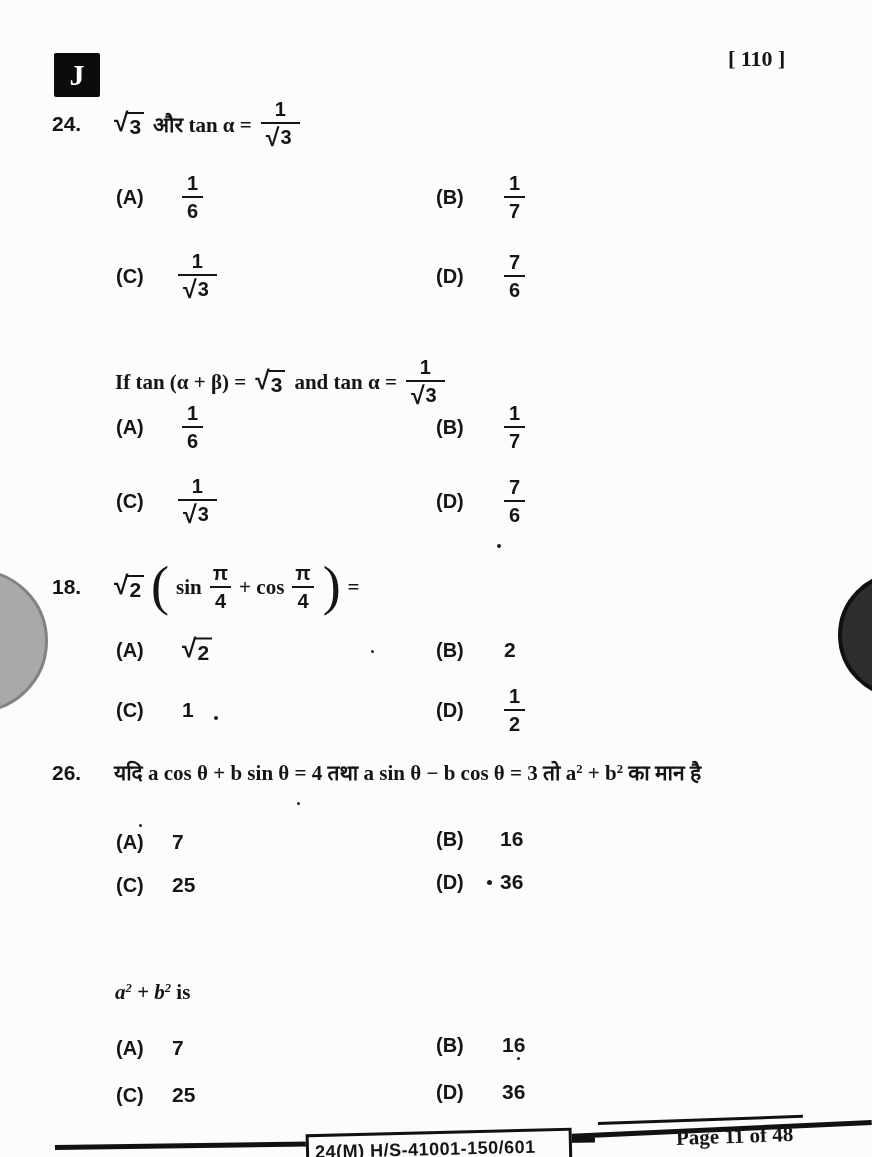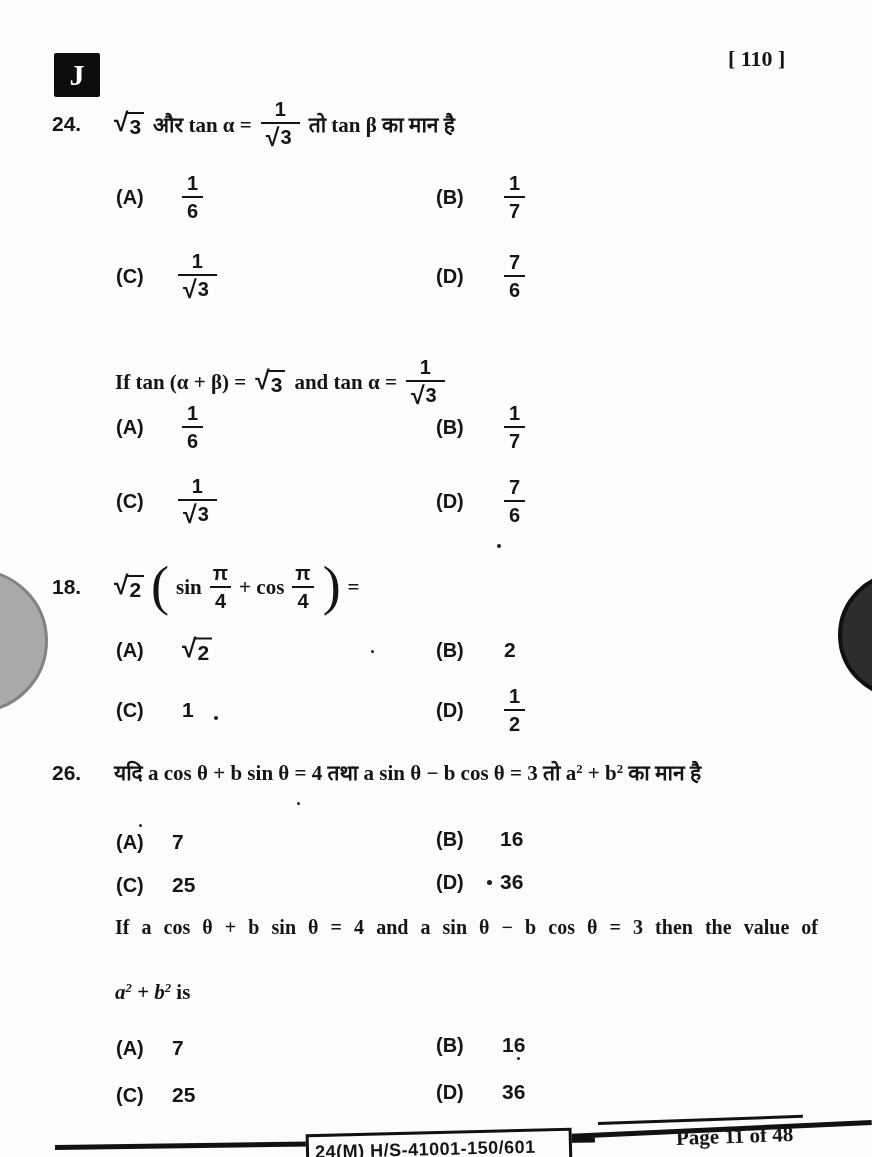--- a/index.html
+++ b/index.html
@@ -47,21 +47,20 @@
           <span class="rd">3</span>
         </span>
       <span>और tan α =</span>
       <span class="frac sans">
         <span class="fn">1</span>
         <span class="fd"><span class="sqrt nobar">
               <span class="sg">√</span>
               <span class="rd">3</span>
             </span></span>
       </span>
-      <span>तो tan β का मान है</span>
     </span>
   </div>
 
   <div class="abs optrow" style="top:168px;height:58px;">
     <span class="abs sans olabel" style="left:116px;">(A)</span>
     <span class="abs" style="left:182px;"><span class="frac sans">
           <span class="fn">1</span>
           <span class="fd">6</span>
         </span></span>
     <span class="abs sans olabel" style="left:436px;">(B)</span>
@@ -191,21 +190,20 @@
     <span class="abs sans olabel" style="left:436px;top:42%;">(B)</span>
     <span class="abs sans oval" style="left:500px;top:42%;">16</span>
   </div>
   <div class="abs optrow" style="top:866px;height:38px;">
     <span class="abs sans olabel" style="left:116px;">(C)</span>
     <span class="abs sans oval" style="left:172px;">25</span>
     <span class="abs sans olabel" style="left:436px;top:42%;">(D)</span>
     <span class="abs sans oval" style="left:500px;top:42%;">36</span>
   </div>
 
-  <div class="abs serif just" style="left:115px;top:916px;width:703px;font-size:20px;">If  a cos θ + b sin θ = 4  and  a sin θ − b cos θ = 3  then  the  value  of</div>
   <div class="abs serif" style="left:115px;top:980px;font-size:21px;font-style:italic;">
     <span>a</span><sup class="sup">2</sup><span> + b</span><sup class="sup">2</sup><span style="font-style:normal;margin-top:36px;"> is</span>
   </div>
 
   <div class="abs optrow" style="top:1030px;height:36px;">
     <span class="abs sans olabel" style="left:116px;">(A)</span>
     <span class="abs sans oval" style="left:172px;">7</span>
     <span class="abs sans olabel" style="left:436px;top:42%;">(B)</span>
     <span class="abs sans oval" style="left:502px;top:42%;">16</span>
   </div>

